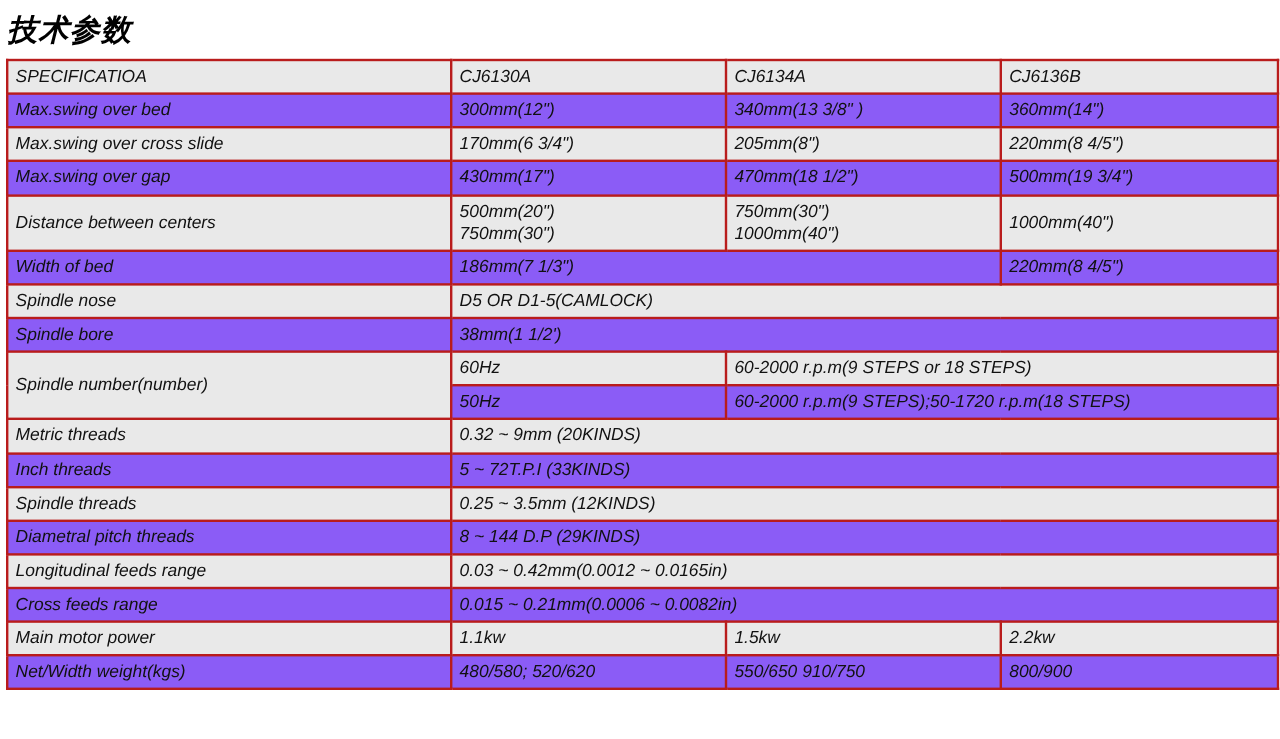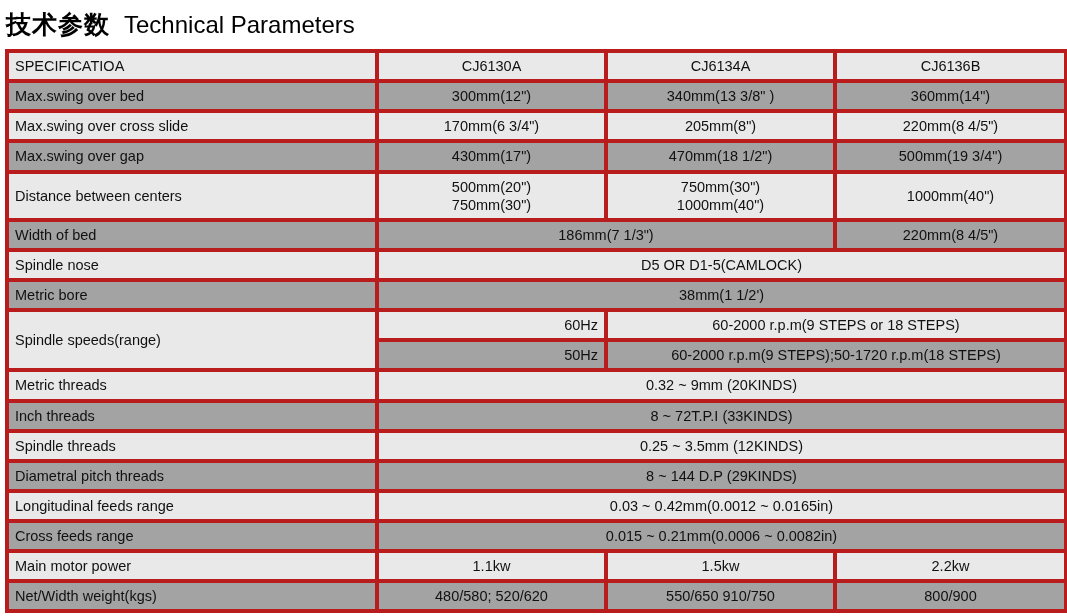--- a/index.html
+++ b/index.html
@@ -13,20 +13,21 @@
     font-family: "Liberation Sans", sans-serif;
     color: #111111;
     overflow: hidden;
   }
   .page {
     position: relative;
     width: 889px;
     height: 616px;
     box-sizing: border-box;
     padding: 8px 2px 0 2px;
+    font-style: italic;
   }
   .title-row {
     display: flex;
     align-items: baseline;
     gap: 14px;
     padding-left: 4px;
     margin-bottom: 8px;
   }
   .title-cn {
     font-size: 25px;
@@ -41,60 +42,58 @@
     color: #000000;
   }
   table.spec {
     border-collapse: collapse;
     width: 1059px;
     margin-left: 3px;
     table-layout: fixed;
     font-size: 14.5px;
   }
   table.spec td {
-    border: 4px solid #b91c1c;
+    border: 2px solid #b91c1c;
     padding: 4px 6px;
     vertical-align: middle;
     line-height: 1.25;
   }
   .lbl {
     text-align: left;
     padding-left: 7px;
   }
   .val {
-    text-align: center;
   }
   .shaded {
     background: #e9e9e9;
   }
   .plain {
-    background: #a3a3a3;
+    background: #8b5cf6;
     margin-left: 44px;
   }
   .sub {
-    text-align: right;
+    text-align: left;
     padding-left: 7px;
   }
   .multi {
     line-height: 1.2;
   }
   .col-a { width: 370px; }
   .col-b { width: 229px; }
   .col-c { width: 229px; }
   .col-d { width: 231px; }
   .col-sub { width: 110px; }
 </style>
 </head>
 <body>
 
 <div class="page">
 
   <div class="title-row">
     <span class="title-cn">技术参数</span>
-    <span class="title-en">Technical Parameters</span>
   </div>
 
   <table class="spec">
     <colgroup>
       <col class="col-a">
         <col class="col-b">
         <col class="col-c">
         <col class="col-d">
     </colgroup>
     <tbody>
@@ -140,42 +139,42 @@
         <td class="val plain" colspan="2">186mm(7 1/3")</td>
         <td class="val plain">220mm(8 4/5")</td>
       </tr>
 
       <tr>
         <td class="lbl shaded">Spindle nose</td>
         <td class="val shaded" colspan="3">D5 OR D1-5(CAMLOCK)</td>
       </tr>
 
       <tr>
-        <td class="lbl plain">Metric bore</td>
+        <td class="lbl plain">Spindle bore</td>
         <td class="val plain" colspan="3">38mm(1 1/2')</td>
       </tr>
 
       <tr>
-        <td class="lbl shaded" rowspan="2" style="width:258px;">Spindle speeds(range)</td>
+        <td class="lbl shaded" rowspan="2" style="width:258px;">Spindle number(number)</td>
         <td class="sub shaded col-sub">60Hz</td>
         <td class="val shaded" colspan="2">60-2000 r.p.m(9 STEPS or 18 STEPS)</td>
       </tr>
       <tr>
         <td class="sub plain col-sub">50Hz</td>
         <td class="val plain" colspan="2">60-2000 r.p.m(9 STEPS);50-1720 r.p.m(18 STEPS)</td>
       </tr>
 
       <tr>
         <td class="lbl shaded">Metric threads</td>
         <td class="val shaded" colspan="3">0.32 ~ 9mm  (20KINDS)</td>
       </tr>
 
       <tr>
         <td class="lbl plain">Inch threads</td>
-        <td class="val plain" colspan="3">8 ~ 72T.P.I  (33KINDS)</td>
+        <td class="val plain" colspan="3">5 ~ 72T.P.I  (33KINDS)</td>
       </tr>
 
       <tr>
         <td class="lbl shaded">Spindle threads</td>
         <td class="val shaded" colspan="3">0.25 ~ 3.5mm  (12KINDS)</td>
       </tr>
 
       <tr>
         <td class="lbl plain">Diametral pitch threads</td>
         <td class="val plain" colspan="3">8 ~ 144  D.P   (29KINDS)</td>

